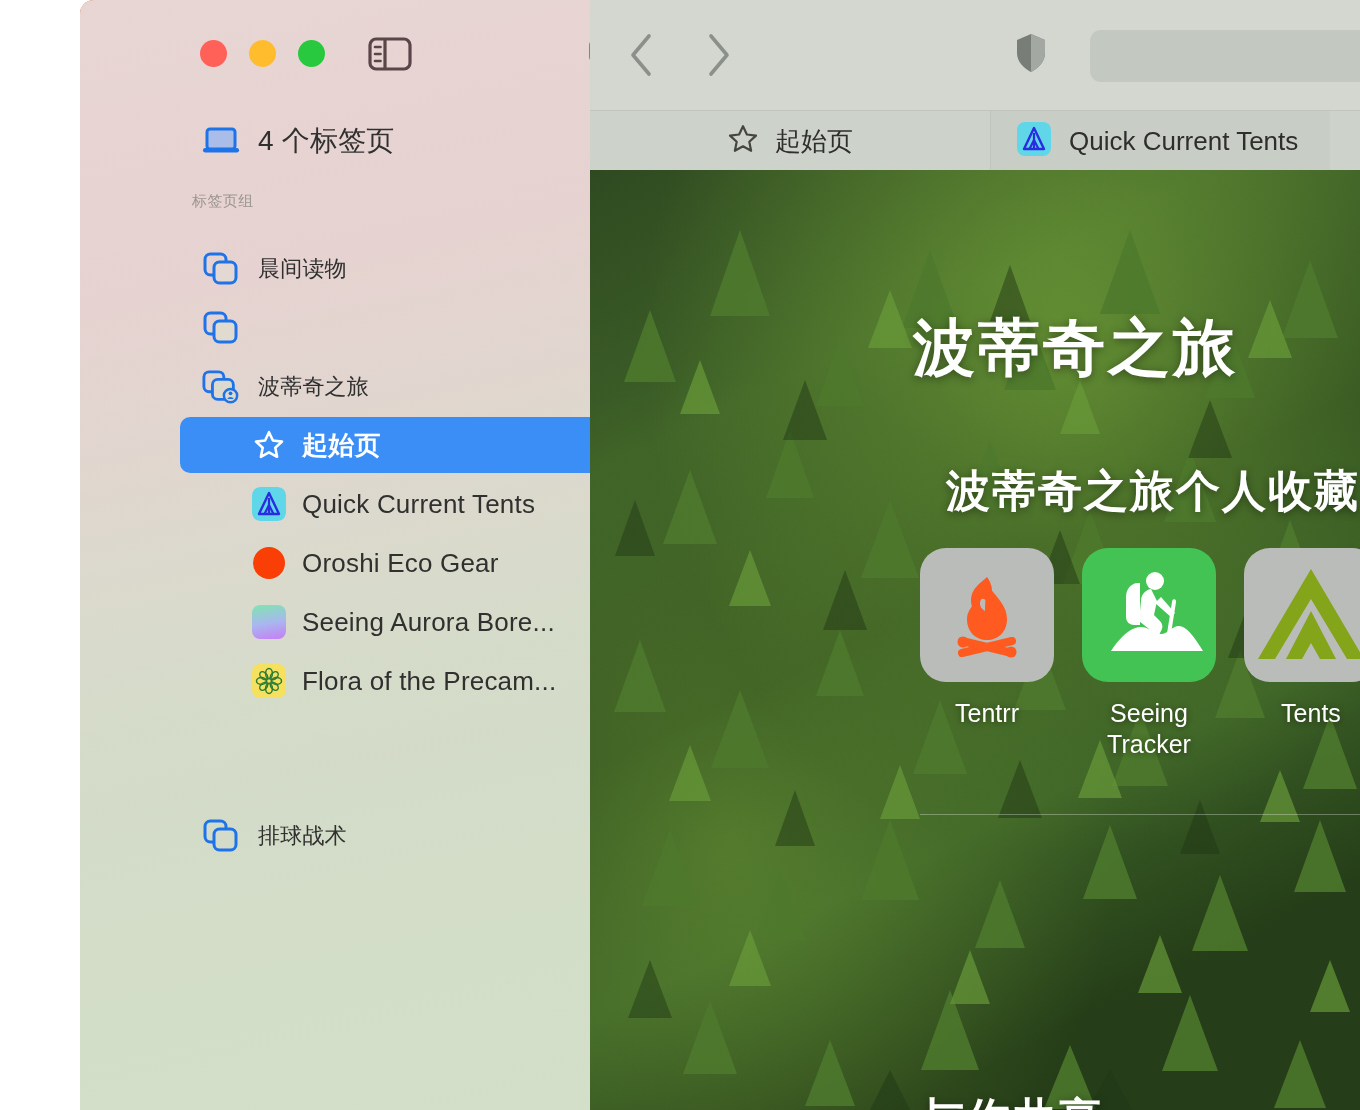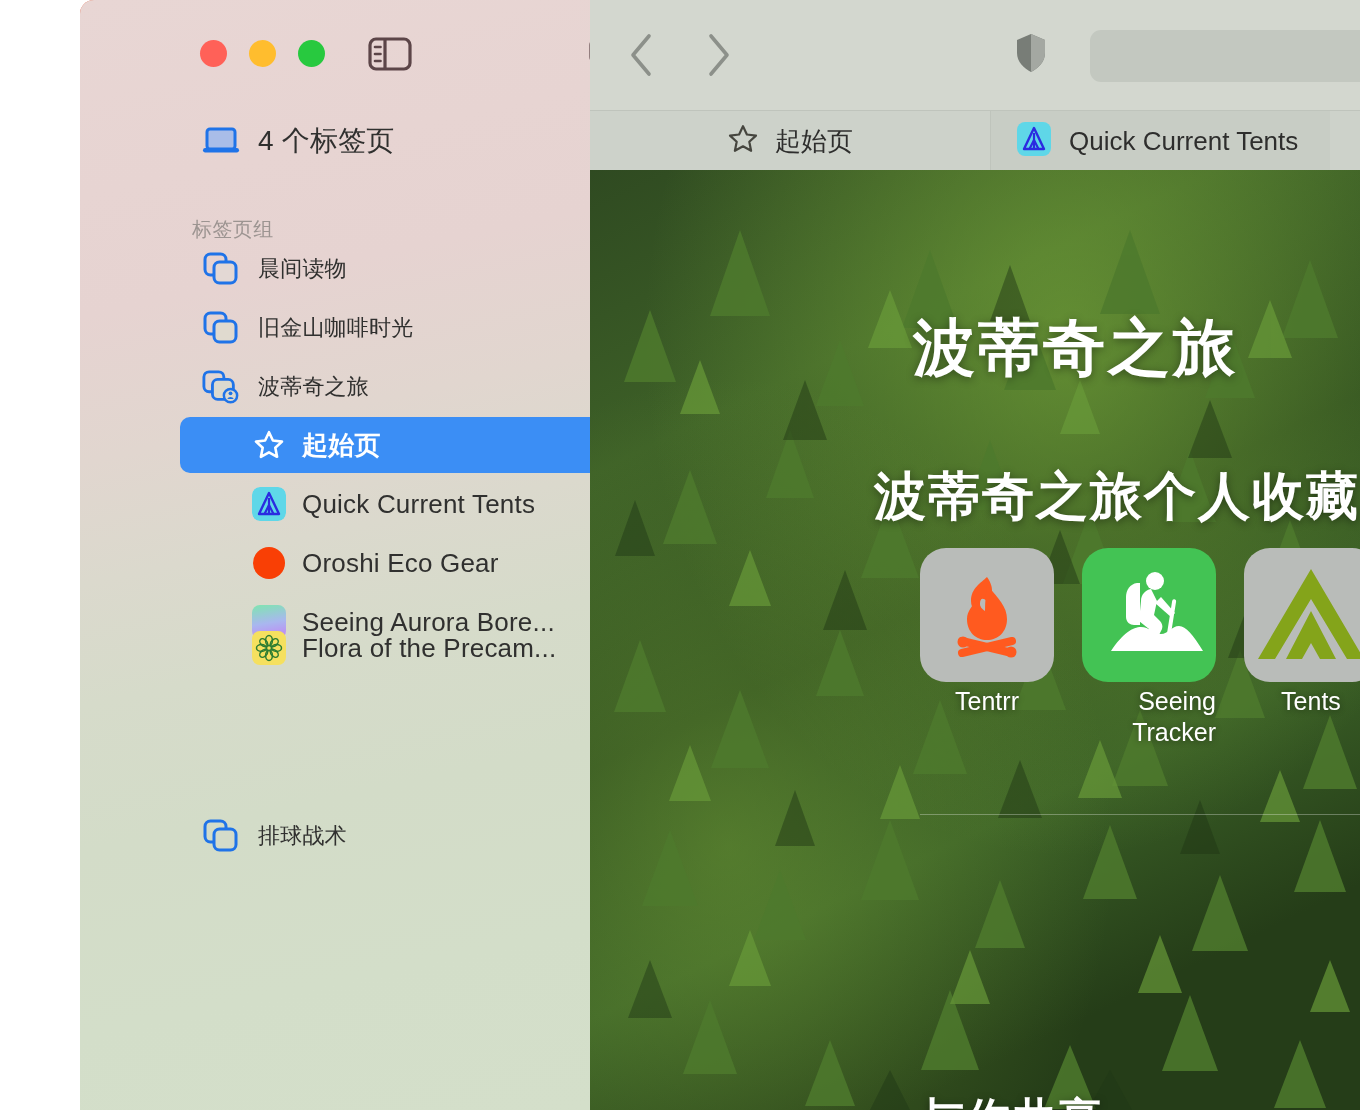--- a/index.html
+++ b/index.html
@@ -43,22 +43,22 @@
   }
   .sb-row .ico { width: 38px; flex: 0 0 38px; display: flex; align-items: center; justify-content: center; }
   .sb-row .lbl {
     margin-left: 18px; font-size: 22px; color: #30302f;
     white-space: nowrap; letter-spacing: .2px;
   }
   #device-row { top: 113px; }
   #device-row .lbl { font-size: 28px; }
 
   #group-header {
-    position: absolute; left: 112px; top: 216px;
-    font-size: 20px; color: #9c9491; letter-spacing: .4px;
+    position: absolute; left: 112px; top: 192px;
+    font-size: 15px; color: #9c9491; letter-spacing: .4px;
   }
 
   .sb-child { padding-left: 72px; }
   .sb-child .ico { width: 34px; flex: 0 0 34px; }
   .sb-child .lbl { margin-left: 16px; font-size: 26px; }
 
   .sb-row.selected { background: #3b8ef5; }
   .sb-row.selected .lbl { color: #ffffff; font-weight: bold; }
 
   .fav { width: 34px; height: 34px; border-radius: 8px; display:block; }
@@ -108,37 +108,37 @@
   #forest-bg svg { display: block; width: 100%; height: 100%; }
 
   #page-title {
     position: absolute; right: 122px; top: 136px;
     font-size: 62px; font-weight: bold; color: #ffffff;
     letter-spacing: 3px; text-shadow: 0 2px 10px rgba(0,0,0,.42);
     white-space: nowrap;
   }
   #fav-heading {
     position: absolute; right: 0px; top: 292px;
-    font-size: 52px; font-weight: bold; color: #ffffff;
+    font-size: 44px; font-weight: bold; color: #ffffff;
     letter-spacing: 2px; text-shadow: 0 2px 9px rgba(0,0,0,.42);
     white-space: nowrap;
   }
   #fav-tiles {
     position: absolute; left: 330px; top: 378px;
     display: flex; gap: 28px;
   }
   .fav-tile { width: 134px; display: flex; flex-direction: column; align-items: center; }
   .fav-art {
     width: 134px; height: 134px; border-radius: 26px;
     display: flex; align-items: center; justify-content: center; overflow: hidden;
   }
   .fav-art.grey { background: #b9bcb9; }
   .fav-art.greenbg { background: #43c354; }
   .fav-name {
-    margin-top: 4px; font-size: 25px; color: #ffffff; text-align: right;
+    margin-top: 16px; font-size: 25px; color: #ffffff; text-align: center;
     line-height: 1.22; text-shadow: 0 1px 6px rgba(0,0,0,.45);
   }
 
   #divider {
     position: absolute; left: 330px; top: 644px; width: 440px; height: 1px;
     background: rgba(255,255,255,.30);
   }
   #shared-heading {
     position: absolute; left: 330px; top: 920px;
     font-size: 44px; font-weight: bold; color: #ffffff;
@@ -202,21 +202,20 @@
       <span class="lbl">晨间读物</span>
     </div>
 
     <div class="sb-row" style="top:300px">
       <span class="ico">
         <svg width="36" height="34" viewBox="0 0 36 34">
           <rect x="2" y="2" width="21" height="21" rx="5.5" fill="none" stroke="#1f73e8" stroke-width="3"></rect>
           <rect x="11" y="10" width="22" height="21" rx="5.5" fill="#e0dacf" stroke="#1f73e8" stroke-width="3"></rect>
         </svg>
       </span>
-      <span class="lbl">旧金山咖啡时光</span>
     </div>
 
     <div class="sb-row" style="top:359px">
       <span class="ico">
         <svg width="40" height="36" viewBox="0 0 40 36">
           <rect x="2" y="2" width="21" height="21" rx="5.5" fill="none" stroke="#1f73e8" stroke-width="3"></rect>
           <rect x="11" y="10" width="22" height="21" rx="5.5" fill="#dcdacf" stroke="#1f73e8" stroke-width="3"></rect>
           <circle cx="30" cy="27" r="7" fill="#dcdacf" stroke="#1f73e8" stroke-width="2.6"></circle>
           <circle cx="30" cy="24.7" r="2" fill="#1f73e8"></circle>
           <path d="M26.6 30.6a3.6 3.2 0 0 1 6.8 0z" fill="#1f73e8"></path>
@@ -253,21 +252,21 @@
       <span class="lbl">Seeing Aurora Bore...</span>
     </div>
 
     <div class="sb-row sb-child" style="top:535px">
       <span class="ico">
         <span class="fav dot"></span>
       </span>
       <span class="lbl">Oroshi Eco Gear</span>
     </div>
 
-    <div class="sb-row sb-child" style="top:620px">
+    <div class="sb-row sb-child" style="top:653px">
       <span class="ico">
         <svg class="fav" viewBox="0 0 34 34">
           <rect width="34" height="34" rx="5" fill="#f5e05f"></rect>
           <g fill="none" stroke="#2e7d32" stroke-width="1.5">
             <ellipse cx="17" cy="9.5" rx="3.4" ry="5"></ellipse>
             <ellipse cx="17" cy="24.5" rx="3.4" ry="5"></ellipse>
             <ellipse cx="9.5" cy="17" rx="5" ry="3.4"></ellipse>
             <ellipse cx="24.5" cy="17" rx="5" ry="3.4"></ellipse>
             <ellipse cx="11.7" cy="11.7" rx="4.6" ry="3.1" transform="rotate(45 11.7 11.7)"></ellipse>
             <ellipse cx="22.3" cy="22.3" rx="4.6" ry="3.1" transform="rotate(45 22.3 22.3)"></ellipse>

